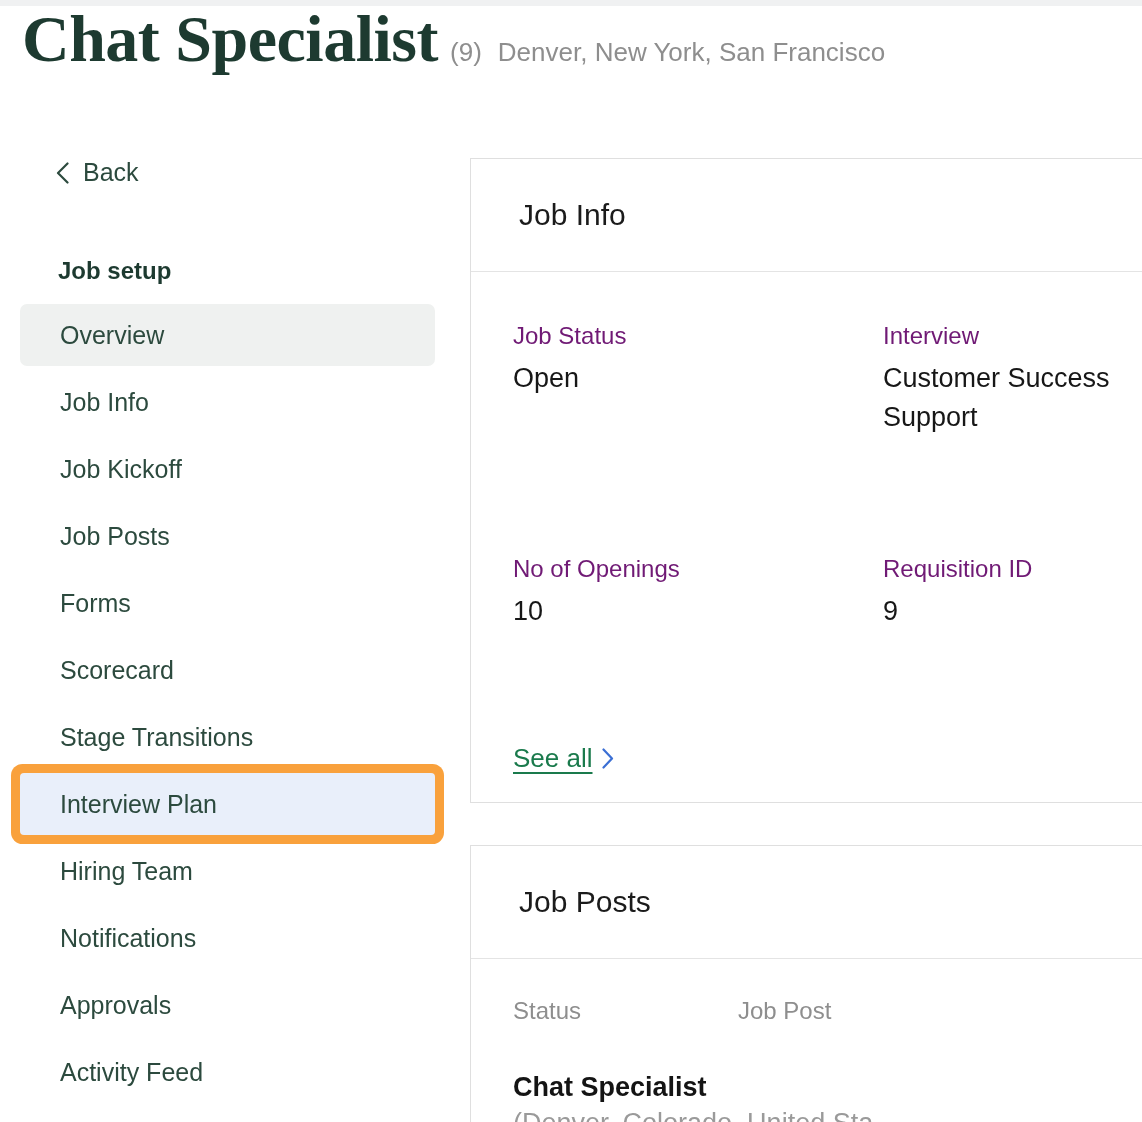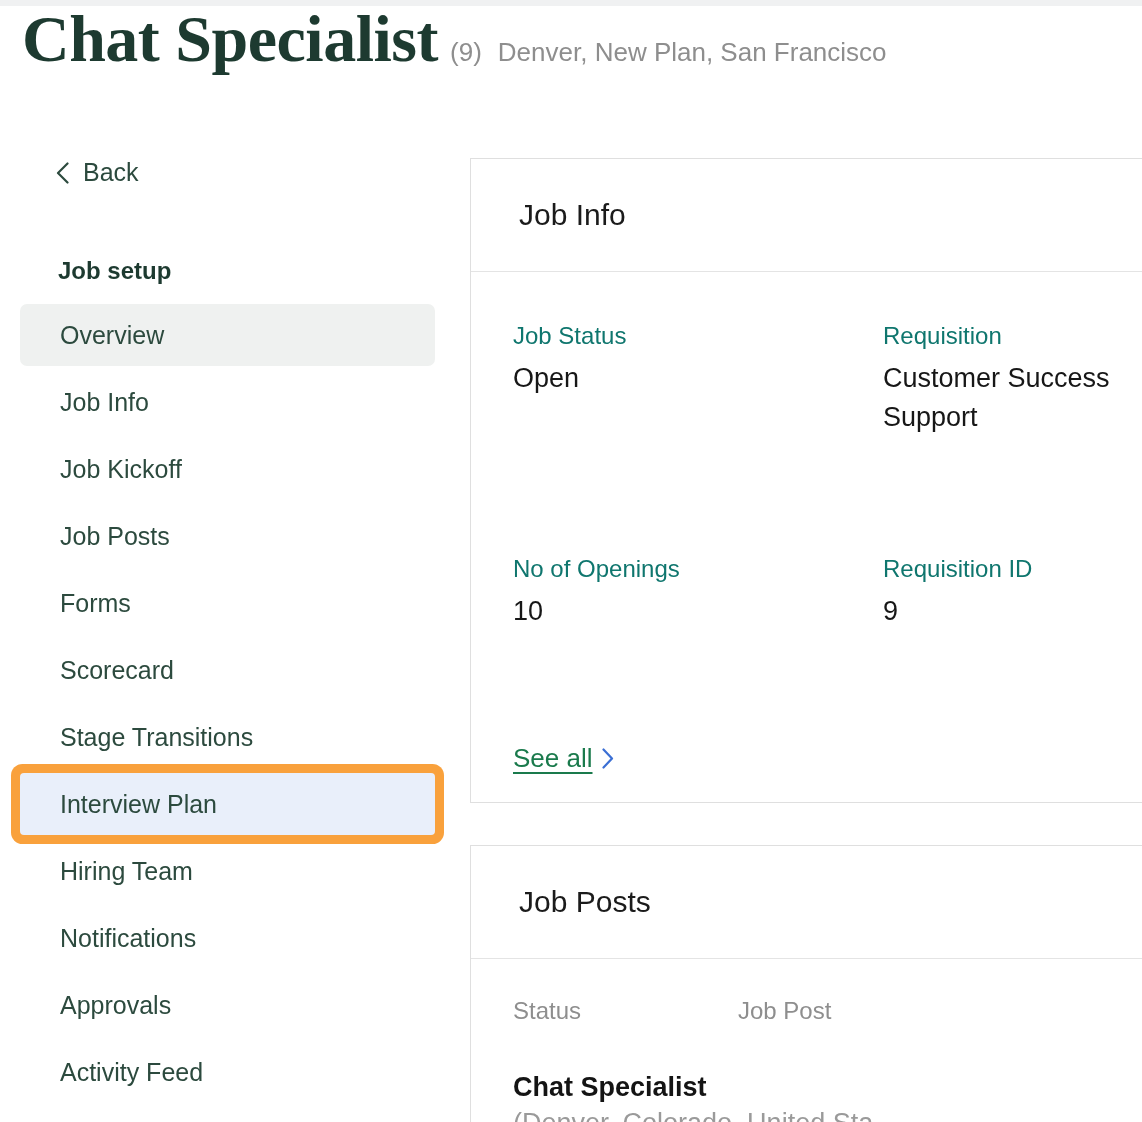--- a/index.html
+++ b/index.html
@@ -159,21 +159,21 @@
   .field-grid {
     display: grid;
     grid-template-columns: 370px 1fr;
     row-gap: 0;
   }
   .field-block {
     margin-bottom: 18px;
   }
   .field-label {
     font-size: 24px;
-    color: #0f766e;
+    color: #701a75;
     margin-bottom: 8px;
     line-height: 1.2;
   }
   .field-value {
     font-size: 27px;
     color: #171717;
     line-height: 1.45;
   }
   .field-spacer { height: 100px; }
 
@@ -247,21 +247,21 @@
   }
 </style>
 </head>
 <body>
 
 <div class="top-strip"></div>
 
 <div class="page-header">
   <span class="job-title">Chat Specialist</span>
   <span class="job-count">(9)</span>
-  <span class="job-locations">Denver, New Plan, San Francisco</span>
+  <span class="job-locations">Denver, New York, San Francisco</span>
 </div>
 
 <div class="layout">
 
   <nav class="sidebar">
 
     <div class="back-link">
       <svg class="back-chevron" viewBox="0 0 13 22" fill="none">
         <path d="M11.5 1.5 L2 11 L11.5 20.5" stroke="#2c4a3e" stroke-width="2.2" stroke-linecap="round" stroke-linejoin="round"></path>
       </svg>
@@ -318,21 +318,21 @@
       </div>
       <div class="card-body">
         <div class="field-grid">
 
           <div class="field-block">
             <div class="field-label">Job Status</div>
             <div class="field-value">Open</div>
           </div>
 
           <div class="field-block">
-            <div class="field-label">Requisition</div>
+            <div class="field-label">Interview</div>
             <div class="field-value">Customer Success Support</div>
           </div>
 
           <div class="field-spacer"></div>
           <div class="field-spacer"></div>
 
           <div class="field-block">
             <div class="field-label">No of Openings</div>
             <div class="field-value">10</div>
           </div>

